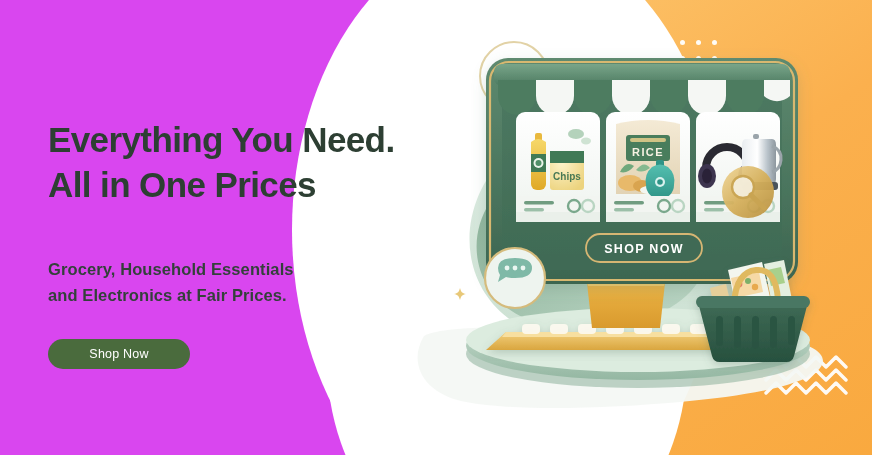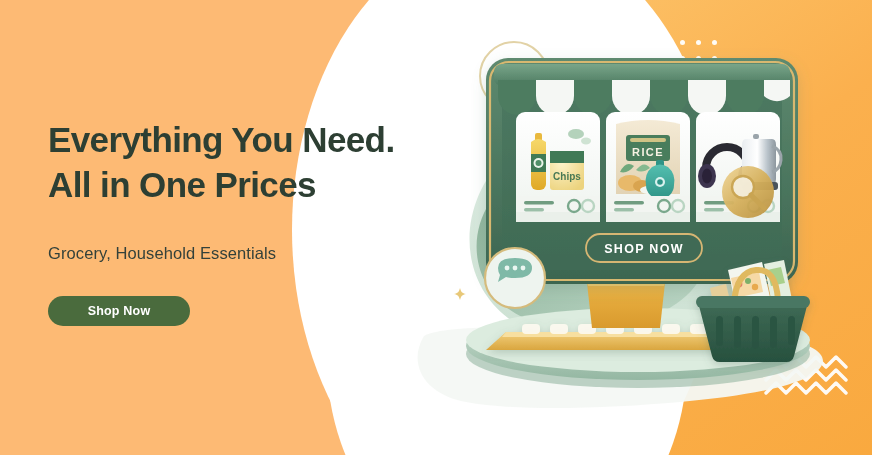--- a/index.html
+++ b/index.html
@@ -7,21 +7,21 @@
   body{
     width:872px; height:455px;
     font-family:"Liberation Sans", sans-serif;
     overflow:hidden; position:relative;
   }
 
   
   .banner{
     position:relative;
     width:872px; height:455px;
-    background:#fdba74;
+    background:#d946ef;
     overflow:hidden;
   }
 
   
   .orange-shape{
     position:absolute;
     top:0; right:0;
     width:330px; height:455px;
     background:linear-gradient(145deg,#fcc268 0%,#fbb04e 45%,#f9a93f 100%);
     z-index:1;
@@ -64,38 +64,38 @@
   }
   .headline{
     font-size:35px;
     line-height:1.28;
     font-weight:700;
     letter-spacing:-0.6px;
     color:#2d3f33;
     white-space:nowrap;
   }
   .subline{
-    margin-top:32px;
+    margin-top:48px;
     font-size:16.5px;
     line-height:1.62;
     color:#33413a;
-    font-weight:400;
+    font-weight:700;
     letter-spacing:.1px;
   }
   .cta{
     display:inline-flex;
     align-items:center; justify-content:center;
     margin-top:30px;
     min-width:142px; height:30px;
     padding:0 22px;
     border:none; border-radius:16px;
     background:#4a6b3d;
     color:#ffffff;
     font-family:"Liberation Sans", sans-serif;
-    font-size:12.5px; font-weight:700; letter-spacing:.2px;
+    font-size:12.5px; font-weight:400; letter-spacing:.2px;
     cursor:pointer;
     text-align:right;
   }
 
   
   .illus{
     position:absolute;
     left:398px; top:6px;
     width:474px; height:449px;
     z-index:15;
@@ -145,20 +145,21 @@
     </svg>
   </div>
 
   <div class="copy">
     <h1 class="headline">
       <span>Everything You Need.</span><br>
       <span>All in One Prices</span>
     </h1>
     <p class="subline">
       <span>Grocery, Household Essentials</span><br>
+      <span>and Electronics at Fair Prices.</span>
     </p>
     <button class="cta">Shop Now</button>
   </div>
 
   <div class="illus">
     <svg viewBox="0 0 474 449" xmlns="http://www.w3.org/2000/svg">
       <defs>
         <linearGradient id="gBlob" x1="0" y1="0" x2="1" y2="1">
           <stop offset="0" stop-color="#7fa98e"></stop>
             <stop offset="1" stop-color="#bcd6c5"></stop>

